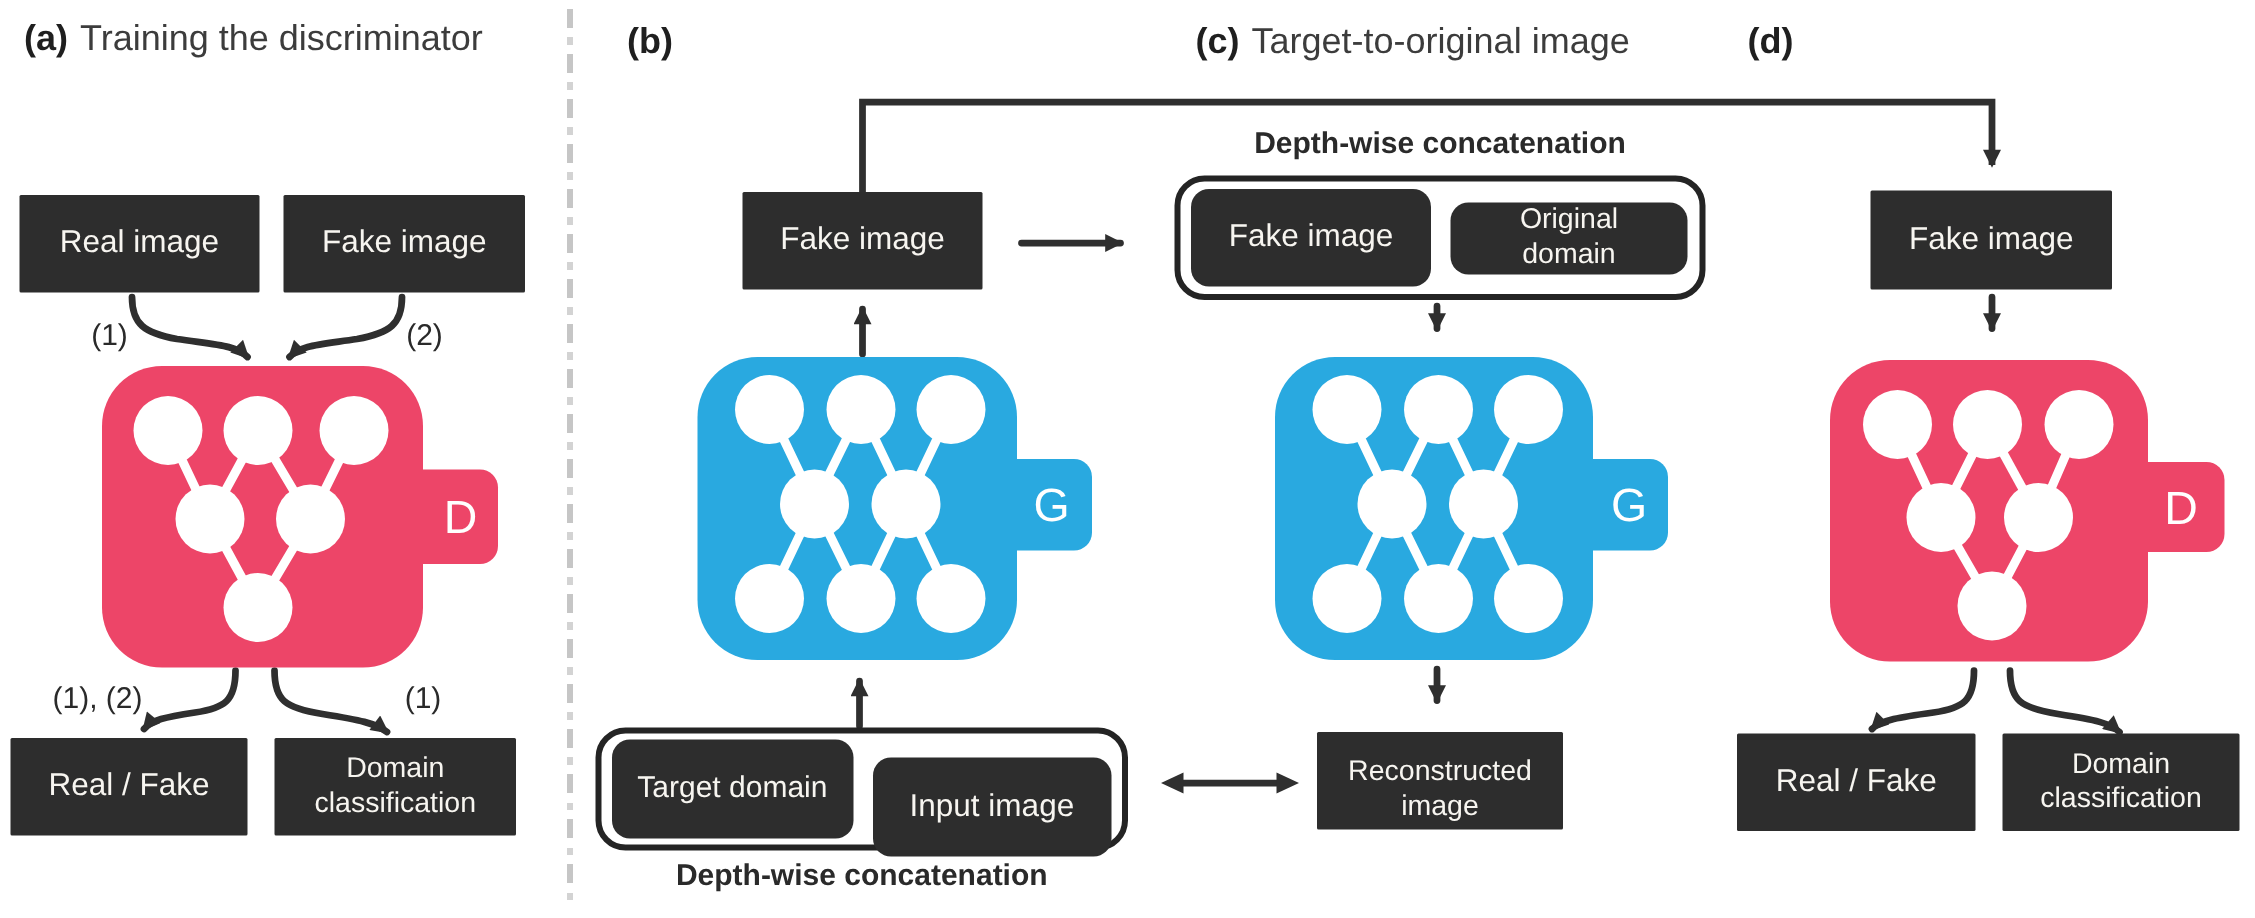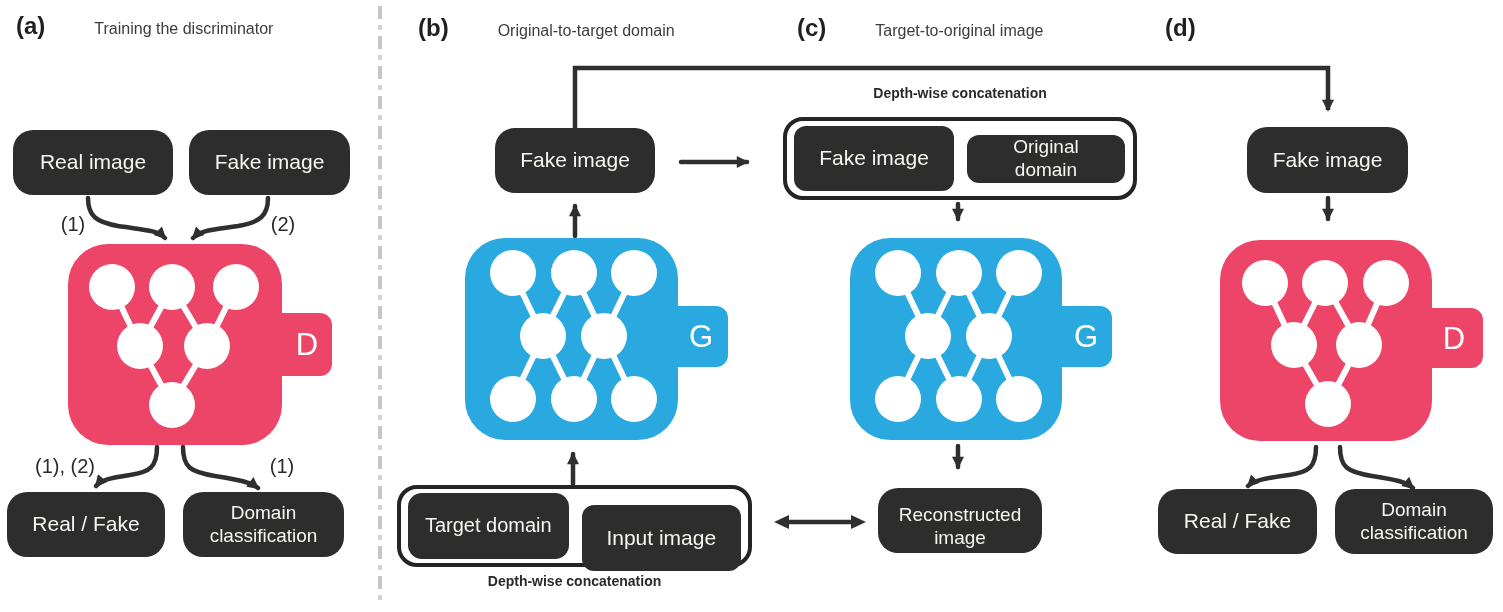--- a/index.html
+++ b/index.html
@@ -4,35 +4,35 @@
 <style>
   html,body{margin:0;padding:0;background:#ffffff;}
   .canvas{
     position:relative;width:1503px;height:612px;background:#ffffff;
     font-family:"Liberation Sans",sans-serif;overflow:hidden;
   }
   .layer{position:absolute;left:0;top:0;}
   
   .panel-title{position:absolute;display:flex;align-items:baseline;gap:8px;white-space:nowrap;}
   .panel-title .tag{font-size:24px;font-weight:bold;color:#1f1f1f;}
-  .panel-title .ttl{font-size:16px;color:#3c3c3c;margin-left:41px;}
+  .panel-title .ttl{font-size:24px;color:#3c3c3c;}
   
   .box{
-    position:absolute;background:#2d2d2d;color:#f7f5f0;border-radius:20px;
+    position:absolute;background:#2d2d2d;color:#f7f5f0;border-radius:1px;
     display:flex;align-items:center;justify-content:center;text-align:center;
     font-size:21px;line-height:1.18;box-sizing:border-box;
   }
   .box .sm{font-size:19px;}
   
   .concat{
     position:absolute;background:#ffffff;border:4px solid #242424;border-radius:20px;
     display:flex;align-items:center;box-sizing:border-box;padding:0 7px;gap:13px;
   }
   .concat .box{position:relative;border-radius:12px;}
-  .concat-label{position:absolute;text-align:center;font-size:14px;font-weight:bold;color:#2a2a2a;}
+  .concat-label{position:absolute;text-align:center;font-size:20px;font-weight:bold;color:#2a2a2a;}
   .flow-label{position:absolute;font-size:20px;color:#2a2a2a;white-space:nowrap;transform:translateX(-50%);}
   
   .divider{
     position:absolute;left:378px;top:6px;width:4px;height:600px;
     background:repeating-linear-gradient(180deg,#c6c6c6 0 13px,transparent 13px 19px,#d3d3d3 19px 24px,transparent 24px 30px);
   }
   
   .net-link{stroke:#ffffff;stroke-width:6;stroke-linecap:round;}
   .node{fill:#ffffff;}
   .flow{stroke:#2f2f2f;stroke-width:4.5;fill:none;stroke-linecap:round;}
@@ -156,21 +156,20 @@
   </svg>
 
   <div class="divider"></div>
 
   <div class="panel-title" style="left:16px;top:12px;">
     <span class="tag">(a)</span>
     <span class="ttl">Training the discriminator</span>
   </div>
   <div class="panel-title" style="left:418px;top:14px;">
     <span class="tag">(b)</span>
-    <span class="ttl">Original-to-target domain</span>
   </div>
   <div class="panel-title" style="left:797px;top:14px;">
     <span class="tag">(c)</span>
     <span class="ttl">Target-to-original image</span>
   </div>
   <div class="panel-title" style="left:1165px;top:14px;">
     <span class="tag">(d)</span>
   </div>
 
   <div class="box" style="left:13px;top:130px;width:160px;height:65px;">
@@ -187,21 +186,21 @@
     <span>Real / Fake</span>
   </div>
   <div class="box" style="left:183px;top:492px;width:161px;height:65px;">
     <span class="sm" style="max-width:135px;">Domain classification</span>
   </div>
 
   <div class="box" style="left:495px;top:128px;width:160px;height:65px;">
     <span>Fake image</span>
   </div>
   <div class="concat" style="left:397px;top:485px;width:355px;height:82px;">
-    <div class="box" style="width:162px;height:66px;border-radius:14px;">
+    <div class="box" style="width:162px;height:66px;">
       <span style="font-size:20px;">Target domain</span>
     </div>
     <div class="box" style="width:161px;height:66px;margin-top:24px;">
       <span>Input image</span>
     </div>
   </div>
   <div class="concat-label" style="left:397px;top:573px;width:355px;">Depth-wise concatenation</div>
 
   <div class="concat-label" style="left:783px;top:85px;width:354px;">Depth-wise concatenation</div>
   <div class="concat" style="left:783px;top:117px;width:354px;height:83px;">

